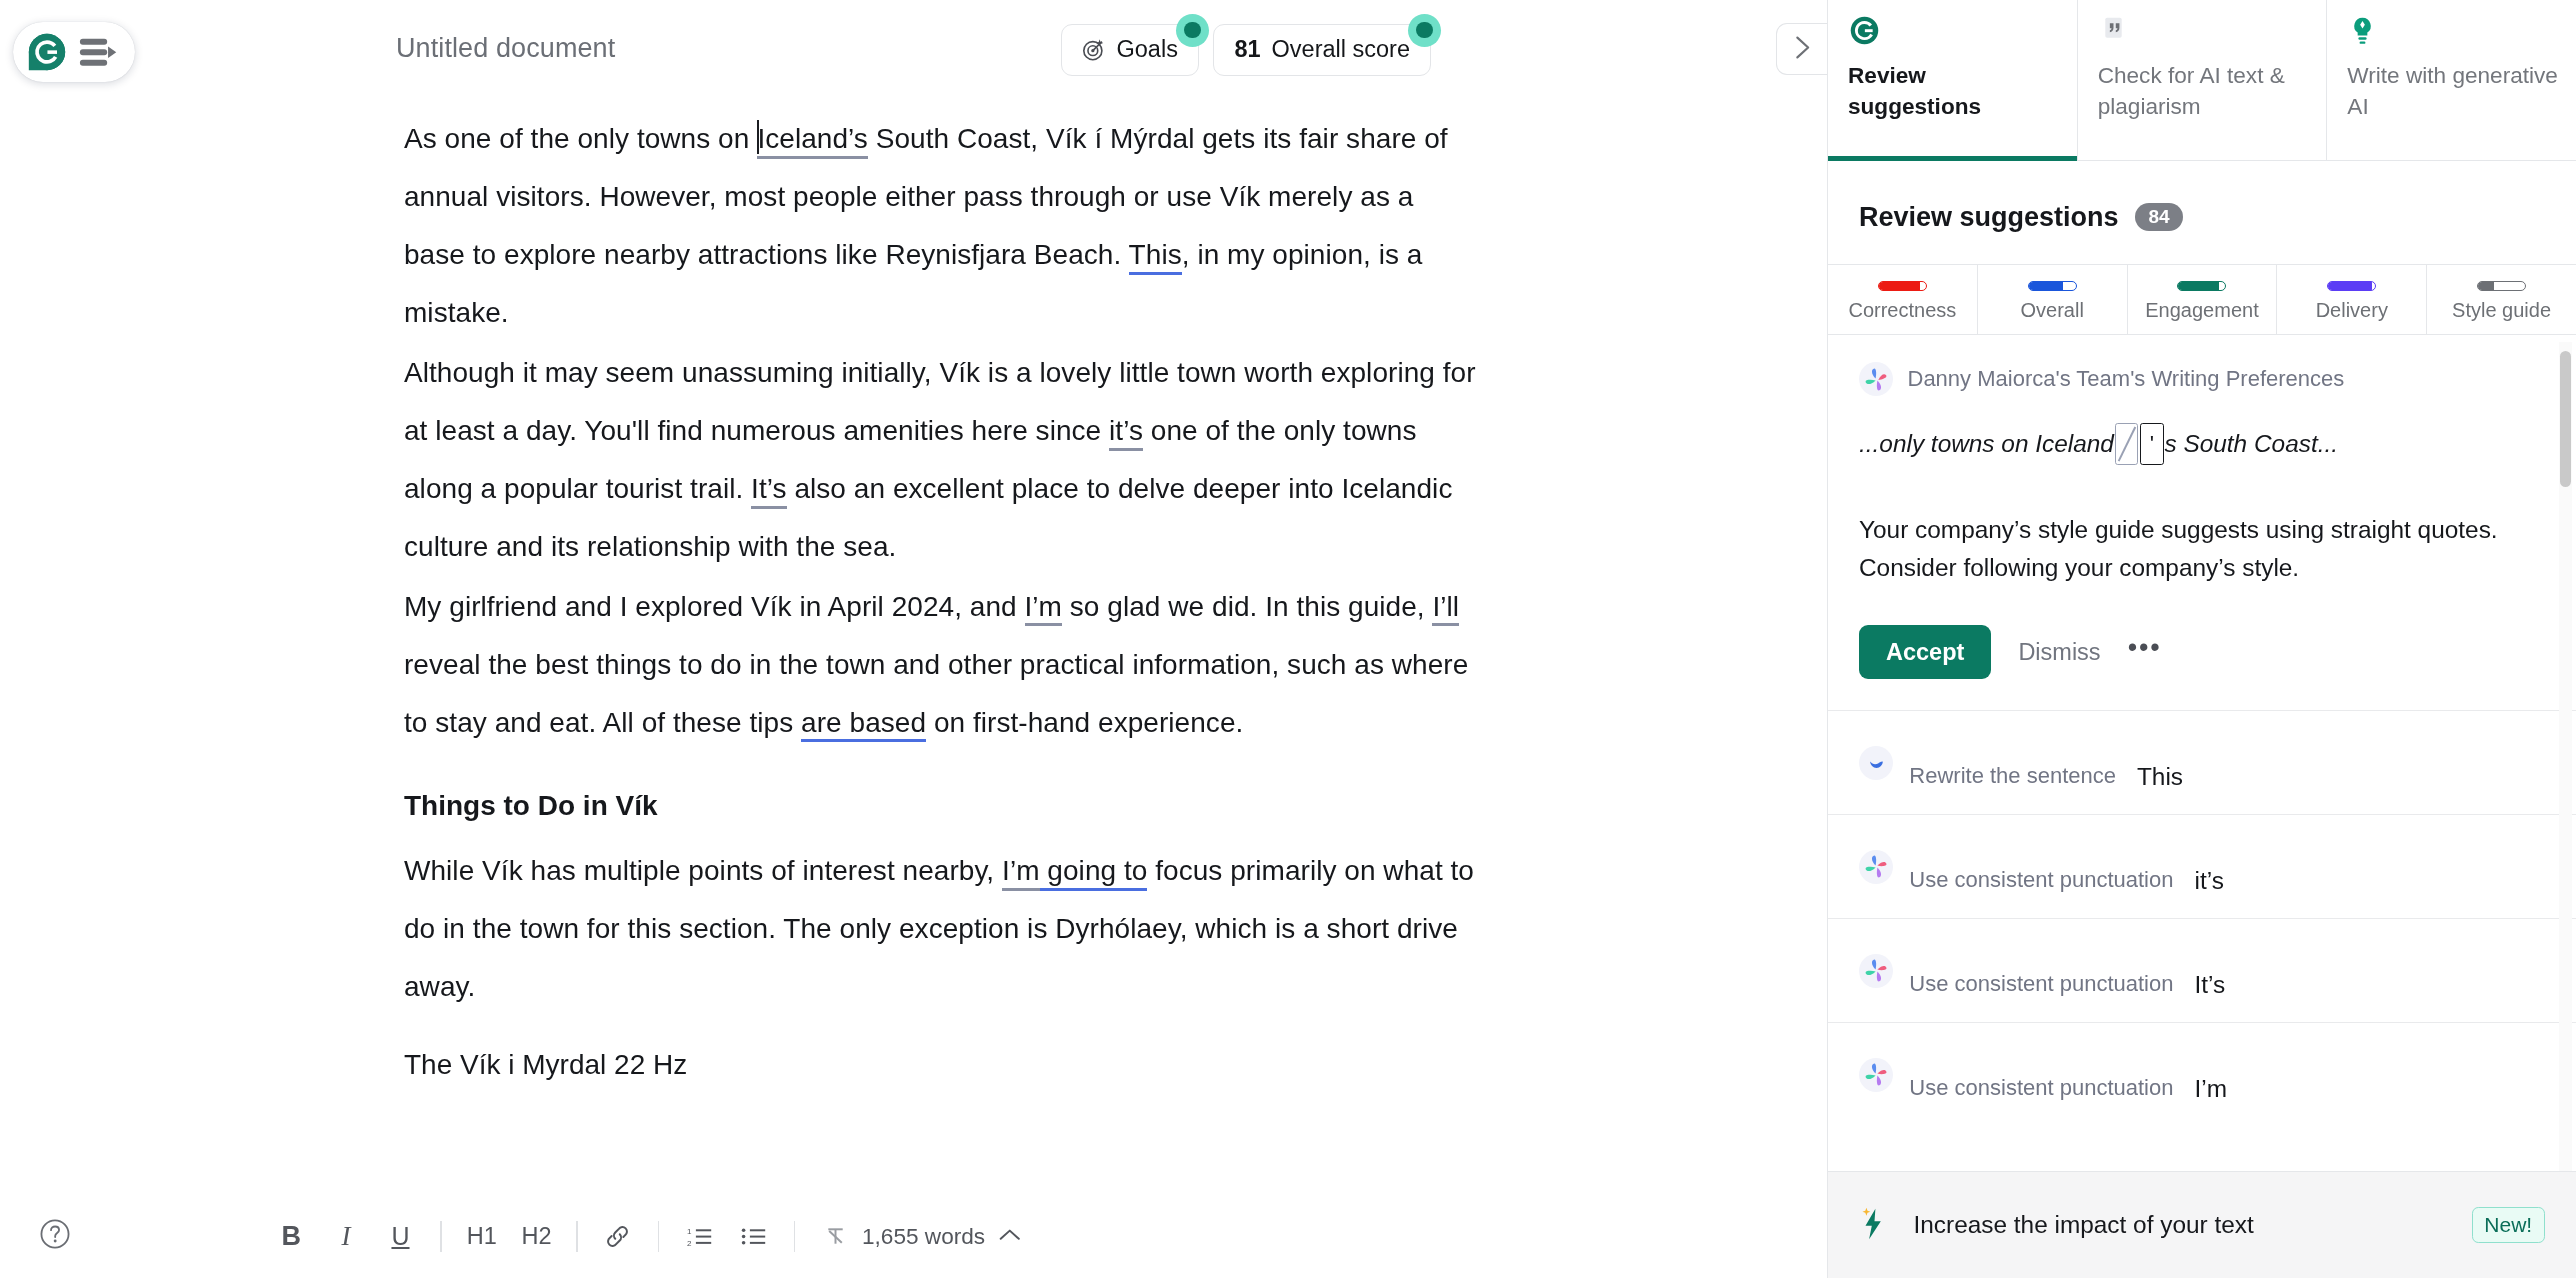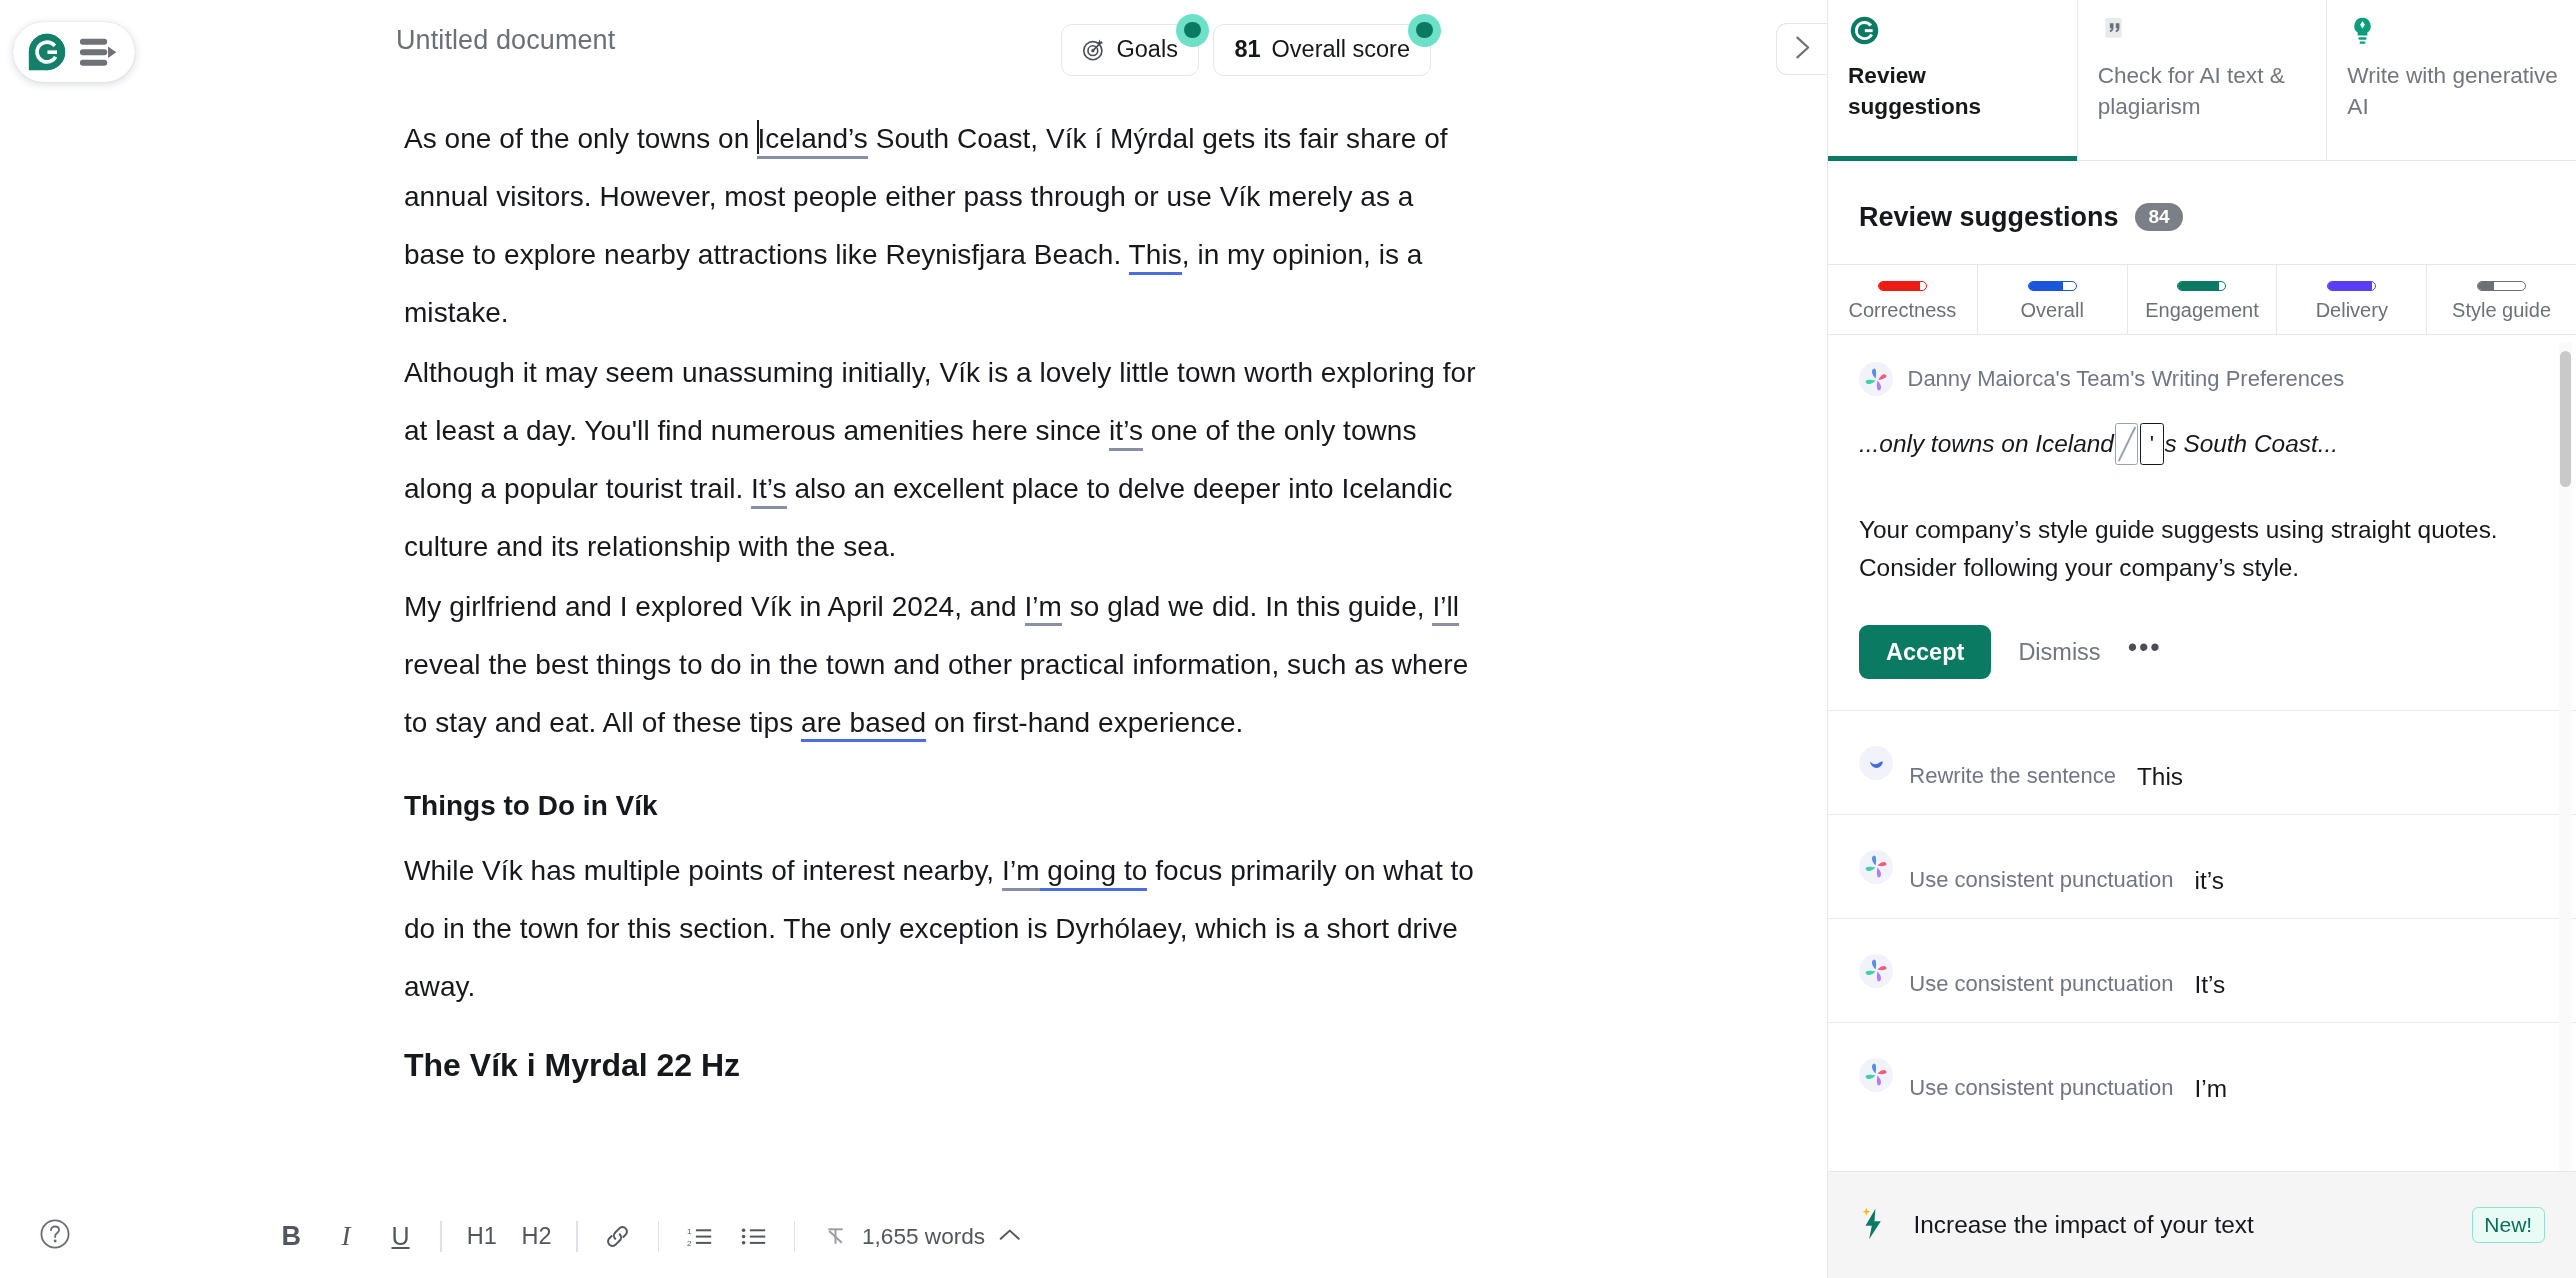--- a/index.html
+++ b/index.html
@@ -33,21 +33,21 @@
     padding-left: 14.5px;
     gap: 11.8px;
     z-index: 40;
   }
   .g-logo { width: 40px; height: 40px; display:block; }
   .hamburger-arrow { width: 40px; height: 31px; display:block; }
 
   
   .doc-title {
     position: absolute;
-    left: 396px; top: 25px;
+    left: 396px; top: 33px;
     font-size: 27px;
     color: #6b6f76;
     letter-spacing: 0.1px;
     white-space: nowrap;
   }
 
   
   .top-pills {
     position: absolute;
     left: 1061px; top: 23.5px;
@@ -121,21 +121,21 @@
   }
   .u-style { border-bottom: 3.6px solid #8a90a3; padding-bottom: 1.8px; }
   .u-clarity { border-bottom: 3.6px solid #4a6ee0; padding-bottom: 1.8px; }
   .caret {
     display: inline-block;
     width: 0; border-left: 2.3px solid #1b1d21;
     height: 34px; vertical-align: -6.3px;
     margin-right: -1.8px;
   }
   .clipped-head {
-    font-size: 32px; font-weight: 700; color: #16181c;
+    font-size: 28px; font-weight: 400; color: #16181c;
     line-height: 58px;
     margin-top: 20px;
   }
 
   
   .fade-mask {
     position: absolute;
     left: 0; right: 0; bottom: 83px; height: 72px;
     background: linear-gradient(to bottom, rgba(255,255,255,0) 0%, #fff 78%);
     pointer-events: none;

